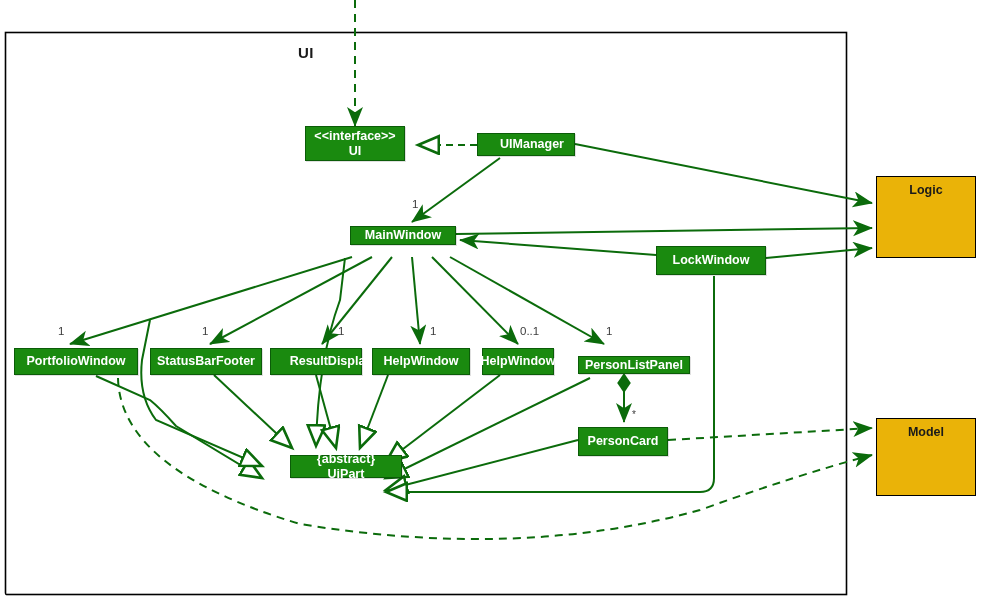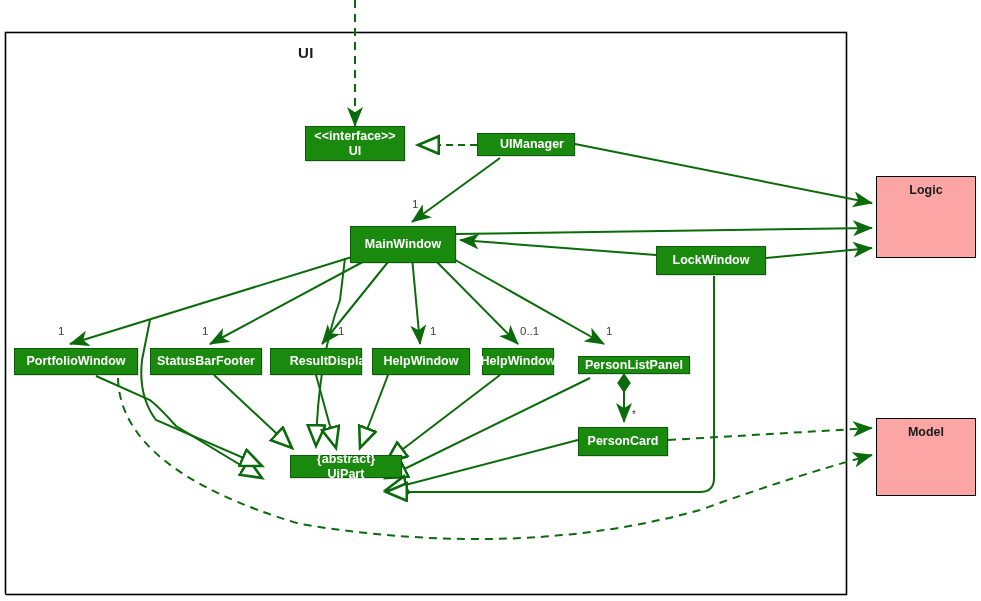--- a/index.html
+++ b/index.html
@@ -44,21 +44,21 @@
     align-items: center;
     justify-content: center;
     line-height: 1.18;
     text-align: center;
     box-shadow: 1px 1px 0 rgba(0,0,0,0.12);
   }
   .cls span { display: block; white-space: nowrap; }
   .ext {
     position: absolute;
     box-sizing: border-box;
-    background: #fca5a5;
+    background: #eab308;
     border: 1.4px solid #000000;
     color: #1a1a1a;
     font-size: 12.5px;
     font-weight: bold;
     display: flex;
     align-items: flex-start;
     justify-content: center;
     padding-top: 6px;
   }
   .mult {
@@ -194,21 +194,21 @@
 
   <div class="cls" style="left:305px; top:126px; width:100px; height:35px;">
     <span>&lt;&lt;interface&gt;&gt;</span>
     <span>UI</span>
   </div>
 
   <div class="cls" style="left:477px; top:133px; width:98px; height:23px;padding-left:12px;">
     <span>UIManager</span>
   </div>
 
-  <div class="cls" style="left:350px; top:226px; width:106px; height:37px;">
+  <div class="cls" style="left:350px; top:226px; width:106px; height:19px;">
     <span>MainWindow</span>
   </div>
 
   <div class="cls" style="left:656px; top:246px; width:110px; height:29px;">
     <span>LockWindow</span>
   </div>
 
   <div class="cls" style="left:14px; top:348px; width:124px; height:27px;">
     <span>PortfolioWindow</span>
   </div>

